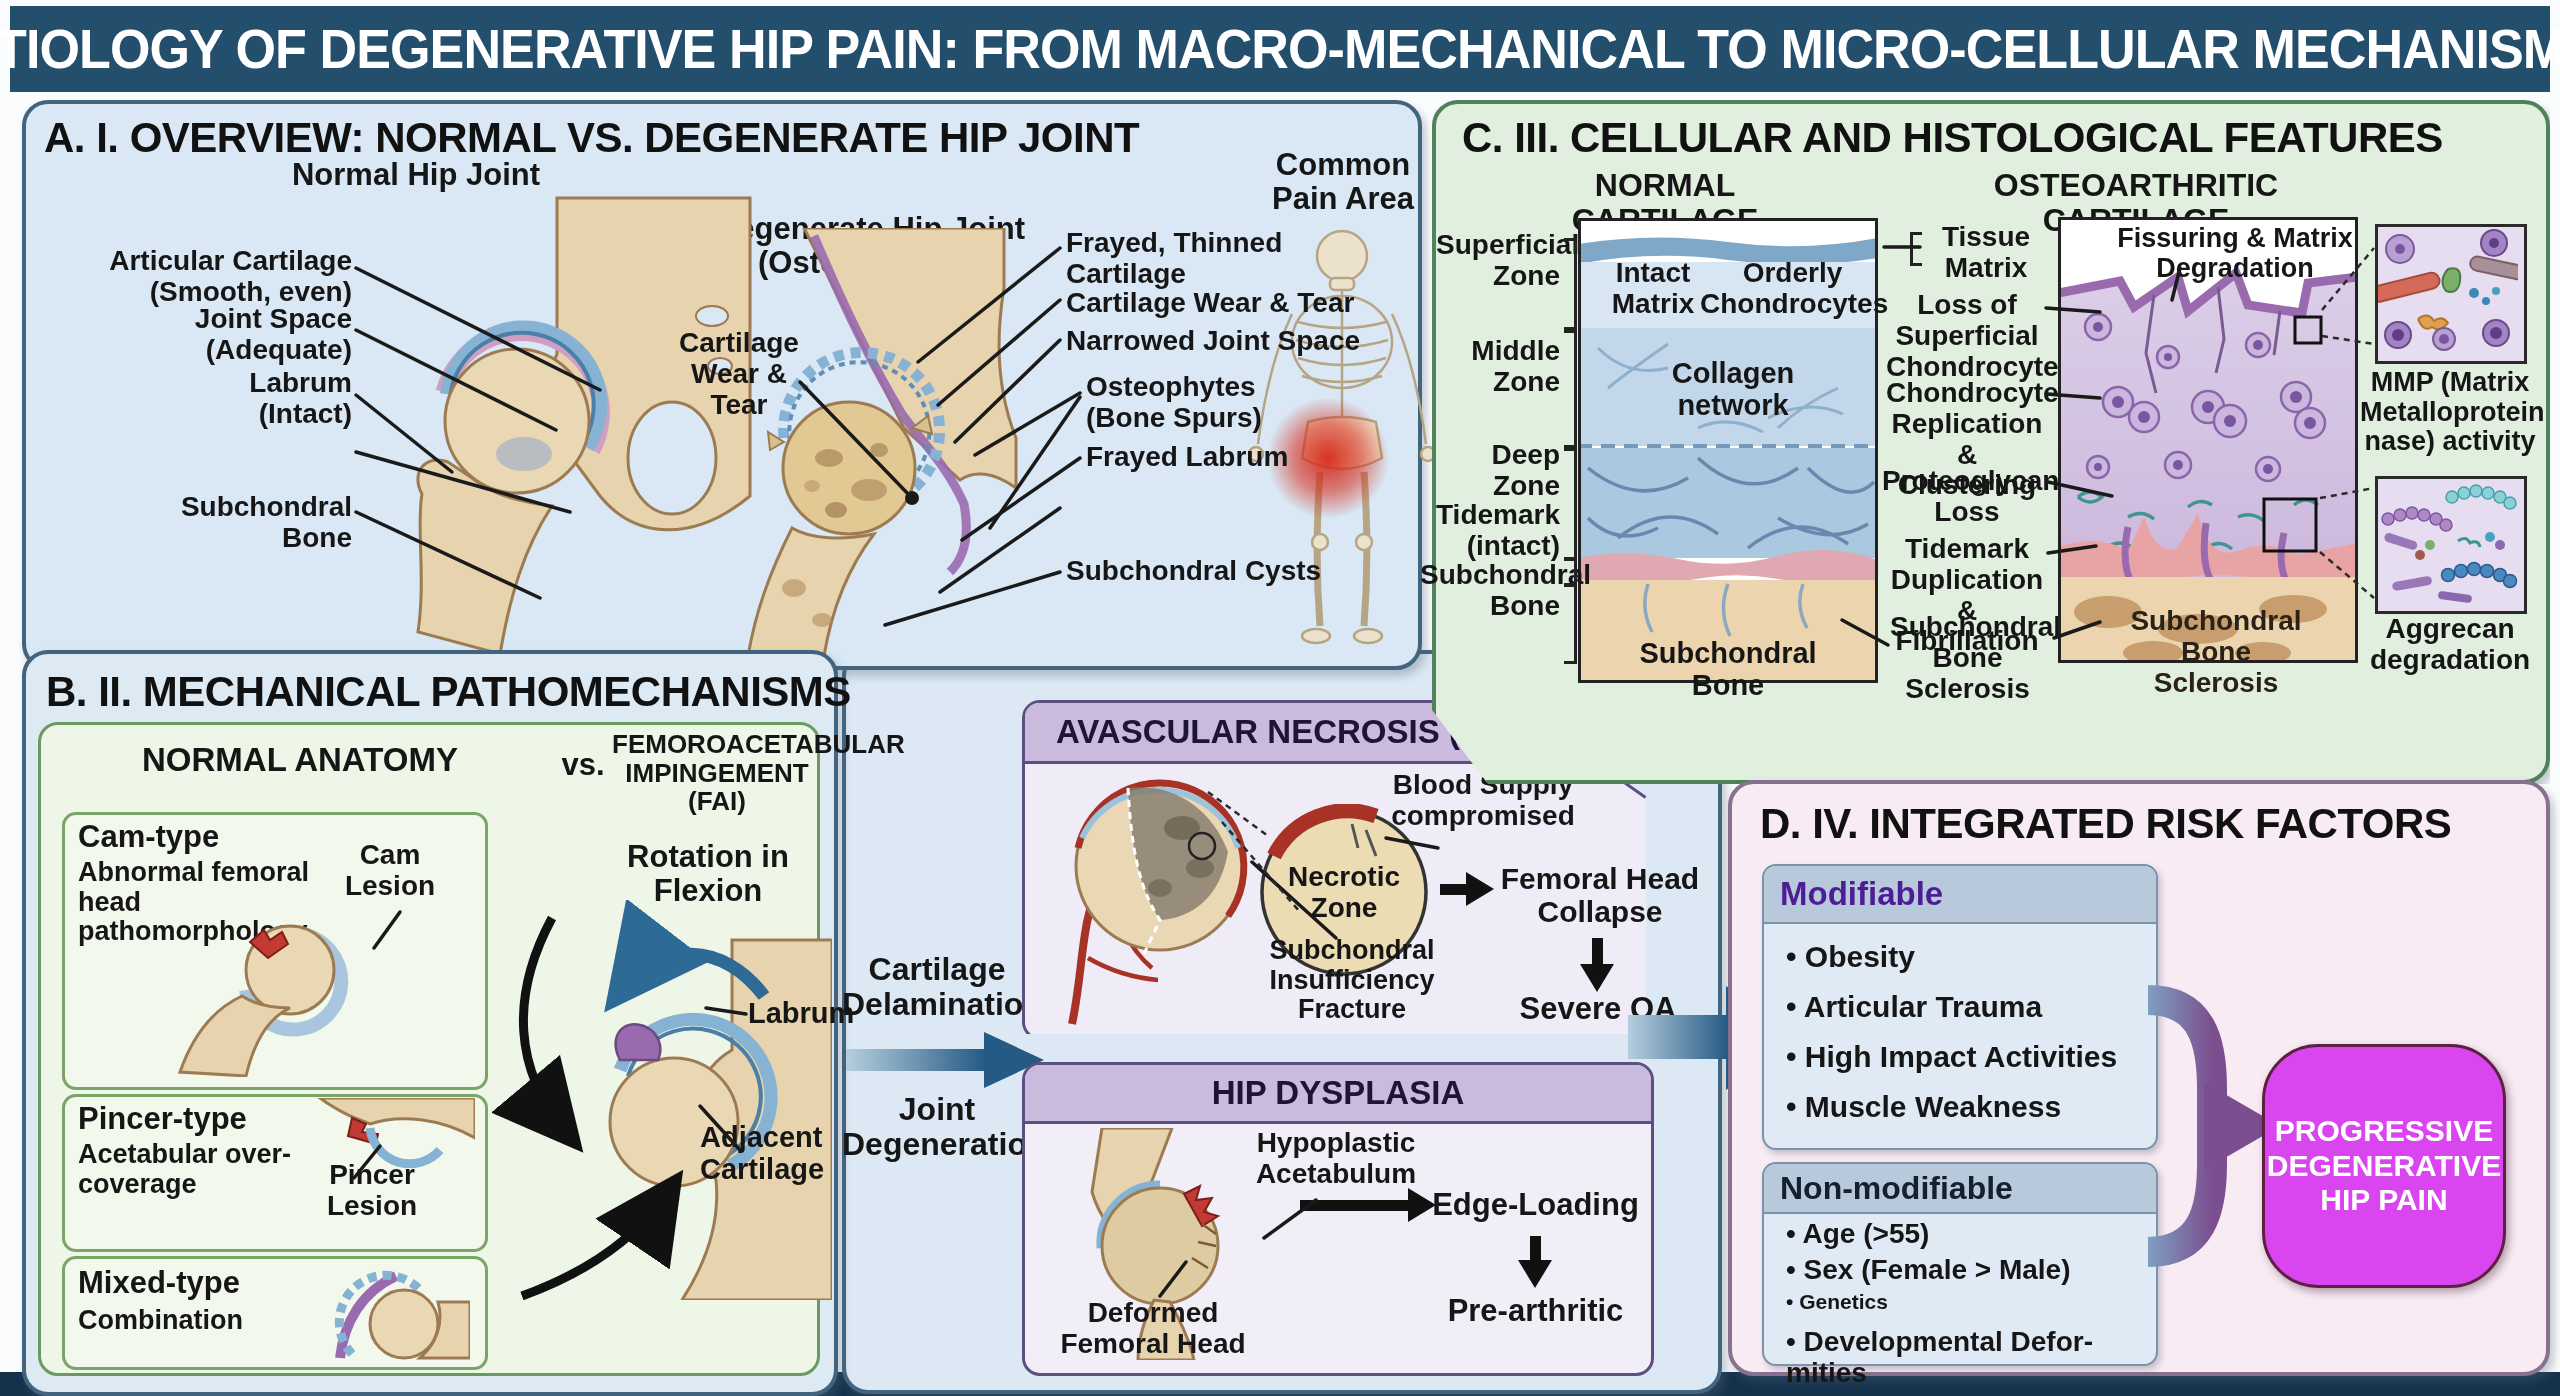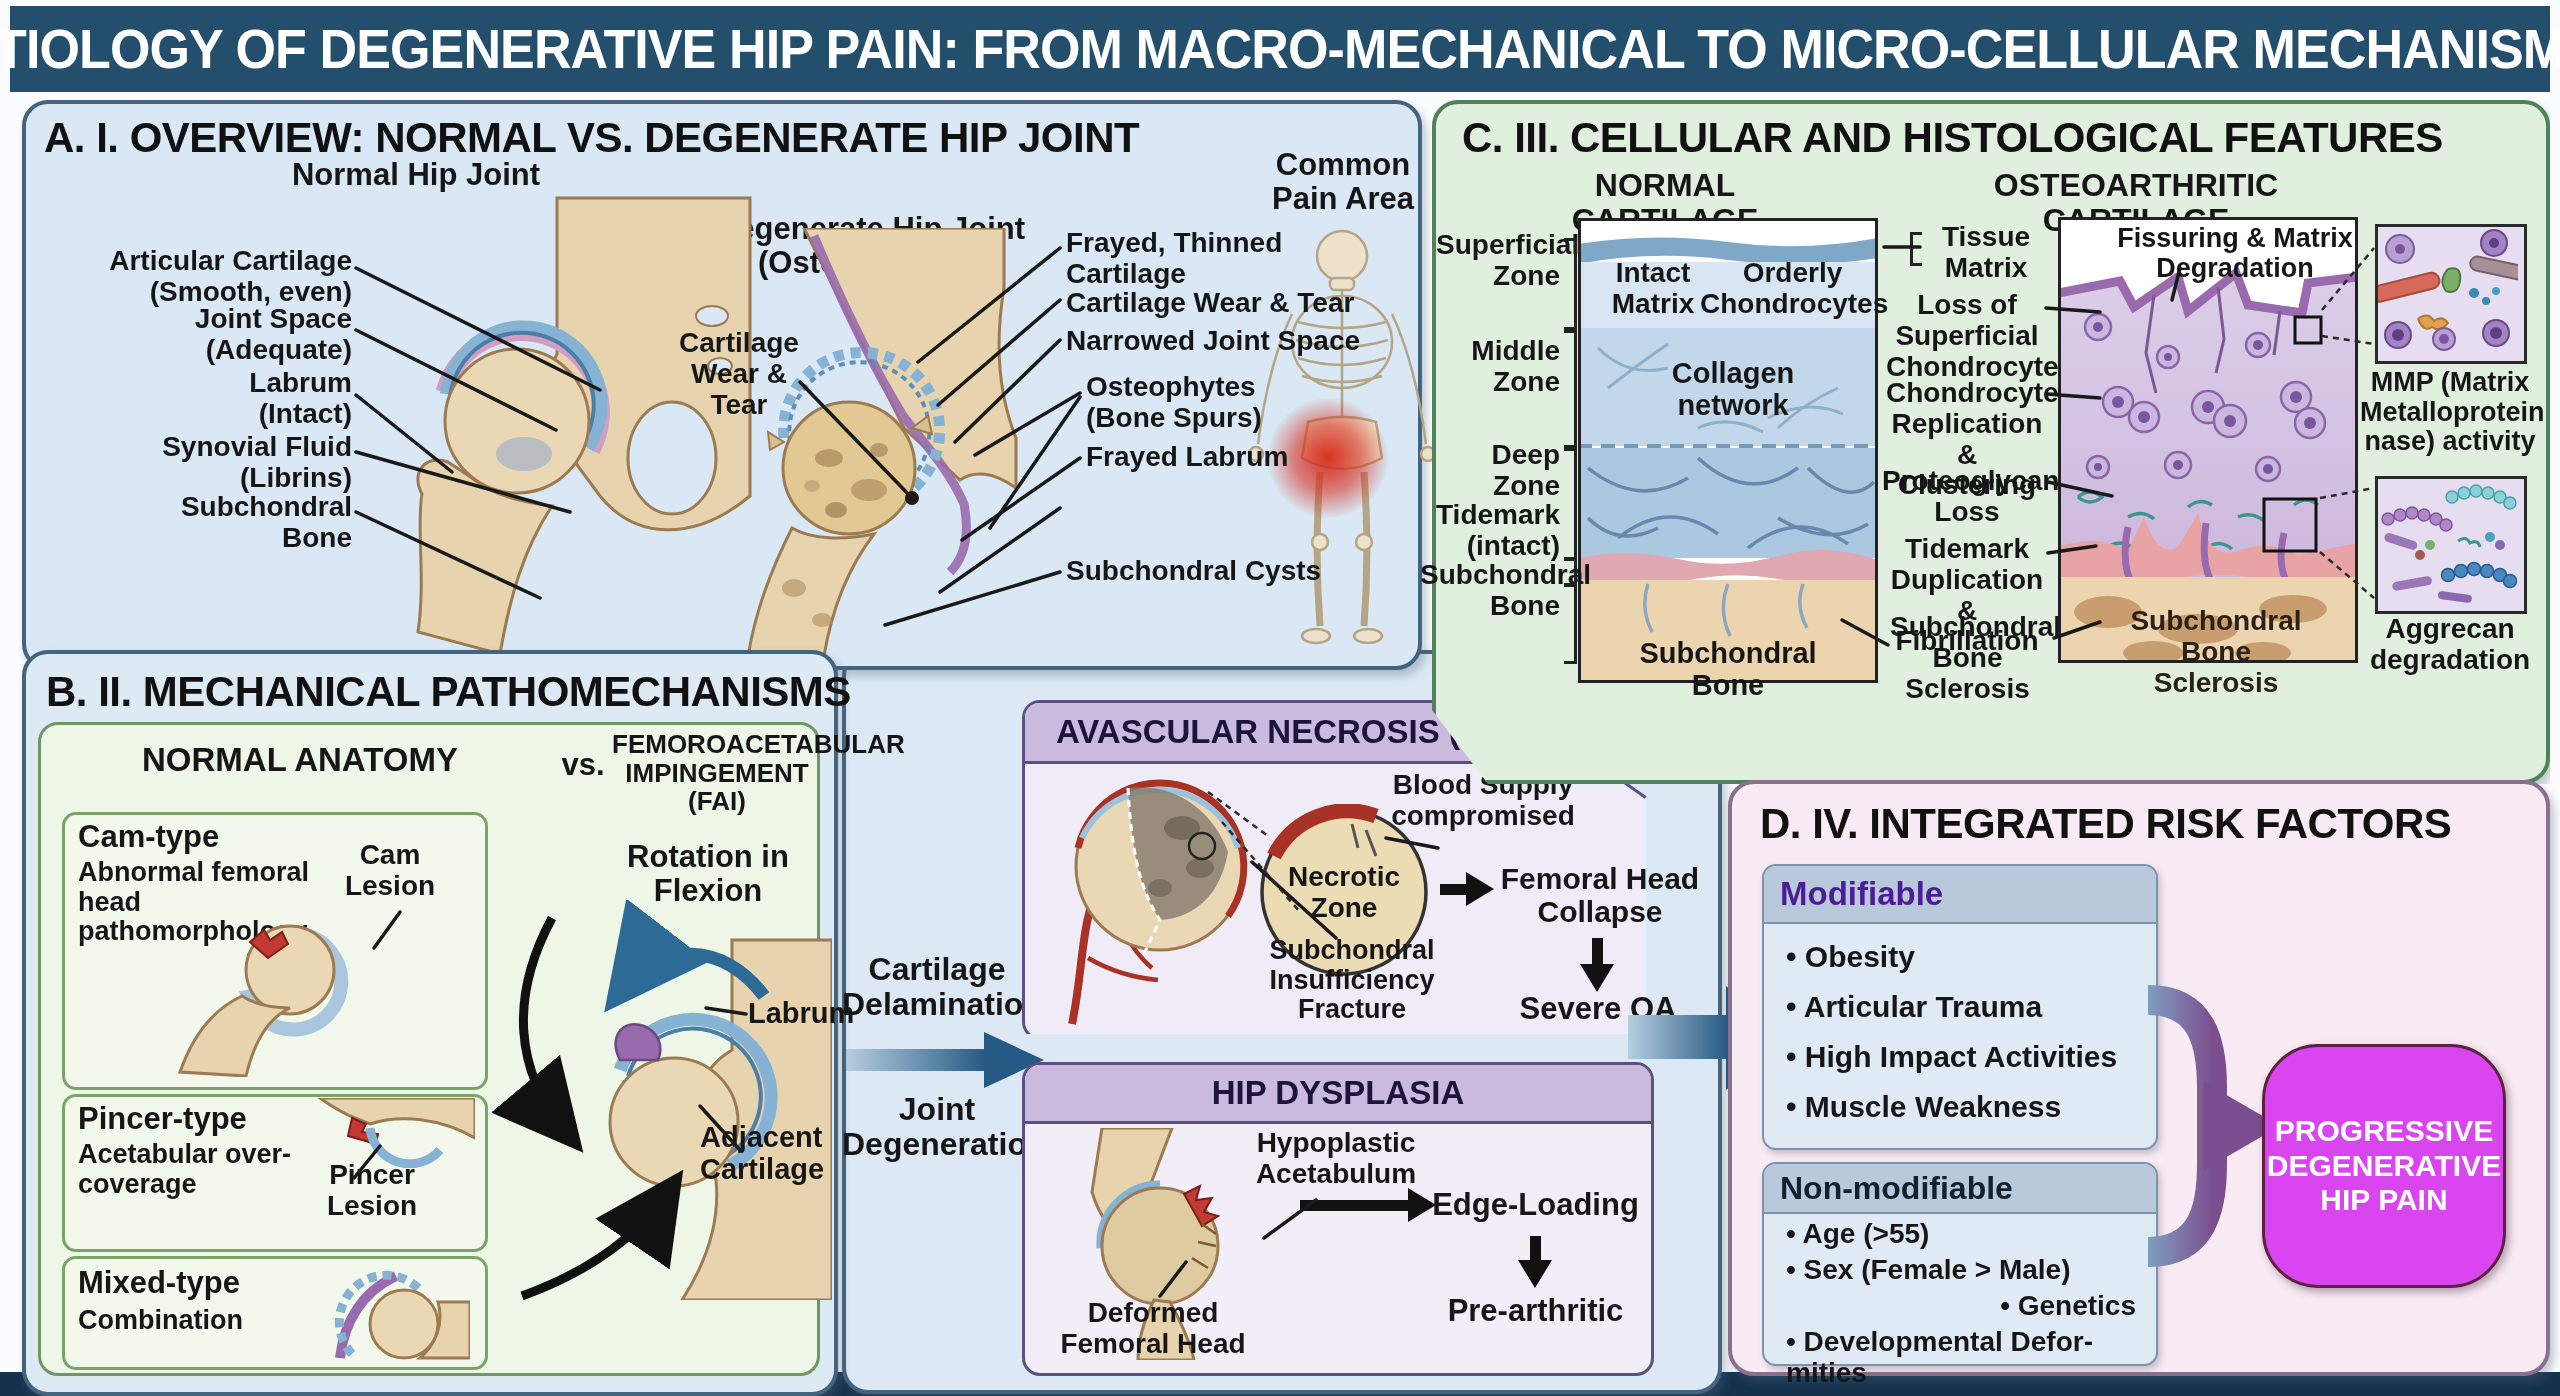--- a/index.html
+++ b/index.html
@@ -101,22 +101,20 @@
   </svg>
   <div class="abs" style="left:1268px;top:398px;width:120px;height:120px;border-radius:50%;
               background:radial-gradient(circle, rgba(214,40,24,.95) 0%, rgba(214,40,24,.55) 40%, rgba(214,40,24,0) 72%);"></div>
 
   <div class="t tr" style="left:62px;top:246px;width:290px;font-size:28px;">Articular Cartilage
 (Smooth, even)</div>
   <div class="t tr" style="left:62px;top:304px;width:290px;font-size:28px;">Joint Space
 (Adequate)</div>
   <div class="t tr" style="left:62px;top:368px;width:290px;font-size:28px;">Labrum
 (Intact)</div>
-  <div class="t tr" style="left:62px;top:432px;width:290px;font-size:28px;">Synovial Fluid
-(Librins)</div>
   <div class="t tr" style="left:62px;top:492px;width:290px;font-size:28px;">Subchondral
 Bone</div>
   <div class="t" style="left:664px;top:328px;width:150px;font-size:28px;">Cartilage
 Wear &amp;
 Tear</div>
   <div class="t tl" style="left:1066px;top:228px;width:300px;font-size:28px;">Frayed, Thinned
 Cartilage</div>
   <div class="t tl" style="left:1066px;top:288px;width:330px;font-size:28px;">Cartilage Wear &amp; Tear</div>
   <div class="t tl" style="left:1066px;top:326px;width:330px;font-size:28px;">Narrowed Joint Space</div>
   <div class="t tl" style="left:1086px;top:372px;width:300px;font-size:28px;">Osteophytes
@@ -488,21 +486,21 @@
   <div class="bullet" style="left:1786px;top:1040px;width:350px;font-size:30px;">High Impact Activities</div>
   <div class="bullet" style="left:1786px;top:1090px;width:350px;font-size:30px;">Muscle Weakness</div>
 
   <div class="abs" style="left:1762px;top:1162px;width:392px;height:200px;background:#dfeaf4;border:2.5px solid #7a93ab;border-radius:14px;overflow:hidden;box-shadow:3px 4px 6px rgba(90,90,110,.3);">
     <div class="abs" style="left:0;top:0;right:0;height:48px;background:#b9c9dc;border-bottom:2.5px solid #7a93ab;display:flex;align-items:center;">
       <span style="font-weight:800;font-size:32px;color:#13202e;margin-left:16px;">Non-modifiable</span>
     </div>
   </div>
   <div class="bullet" style="left:1786px;top:1218px;width:350px;font-size:28px;">Age (&gt;55)</div>
   <div class="bullet" style="left:1786px;top:1254px;width:350px;font-size:28px;">Sex (Female &gt; Male)</div>
-  <div class="bullet" style="left:1786px;top:1290px;width:350px;font-size:28px;text-align:right;">Genetics</div>
+  <div class="bullet" style="left:1786px;top:1290px;width:350px;font-size:21px;">Genetics</div>
   <div class="bullet" style="left:1786px;top:1326px;width:350px;font-size:28px;">Developmental Defor-
 mities</div>
 
   <svg class="abs" style="left:2140px;top:956px;" width="150" height="340" viewBox="0 0 150 340">
     <defs>
         <linearGradient id="mg" x1="0" y1="0" x2="1" y2="0">
           <stop offset="0" stop-color="#7e9fc0"></stop>
           <stop offset="1" stop-color="#7b4f8f"></stop>
         </linearGradient>
       </defs>

